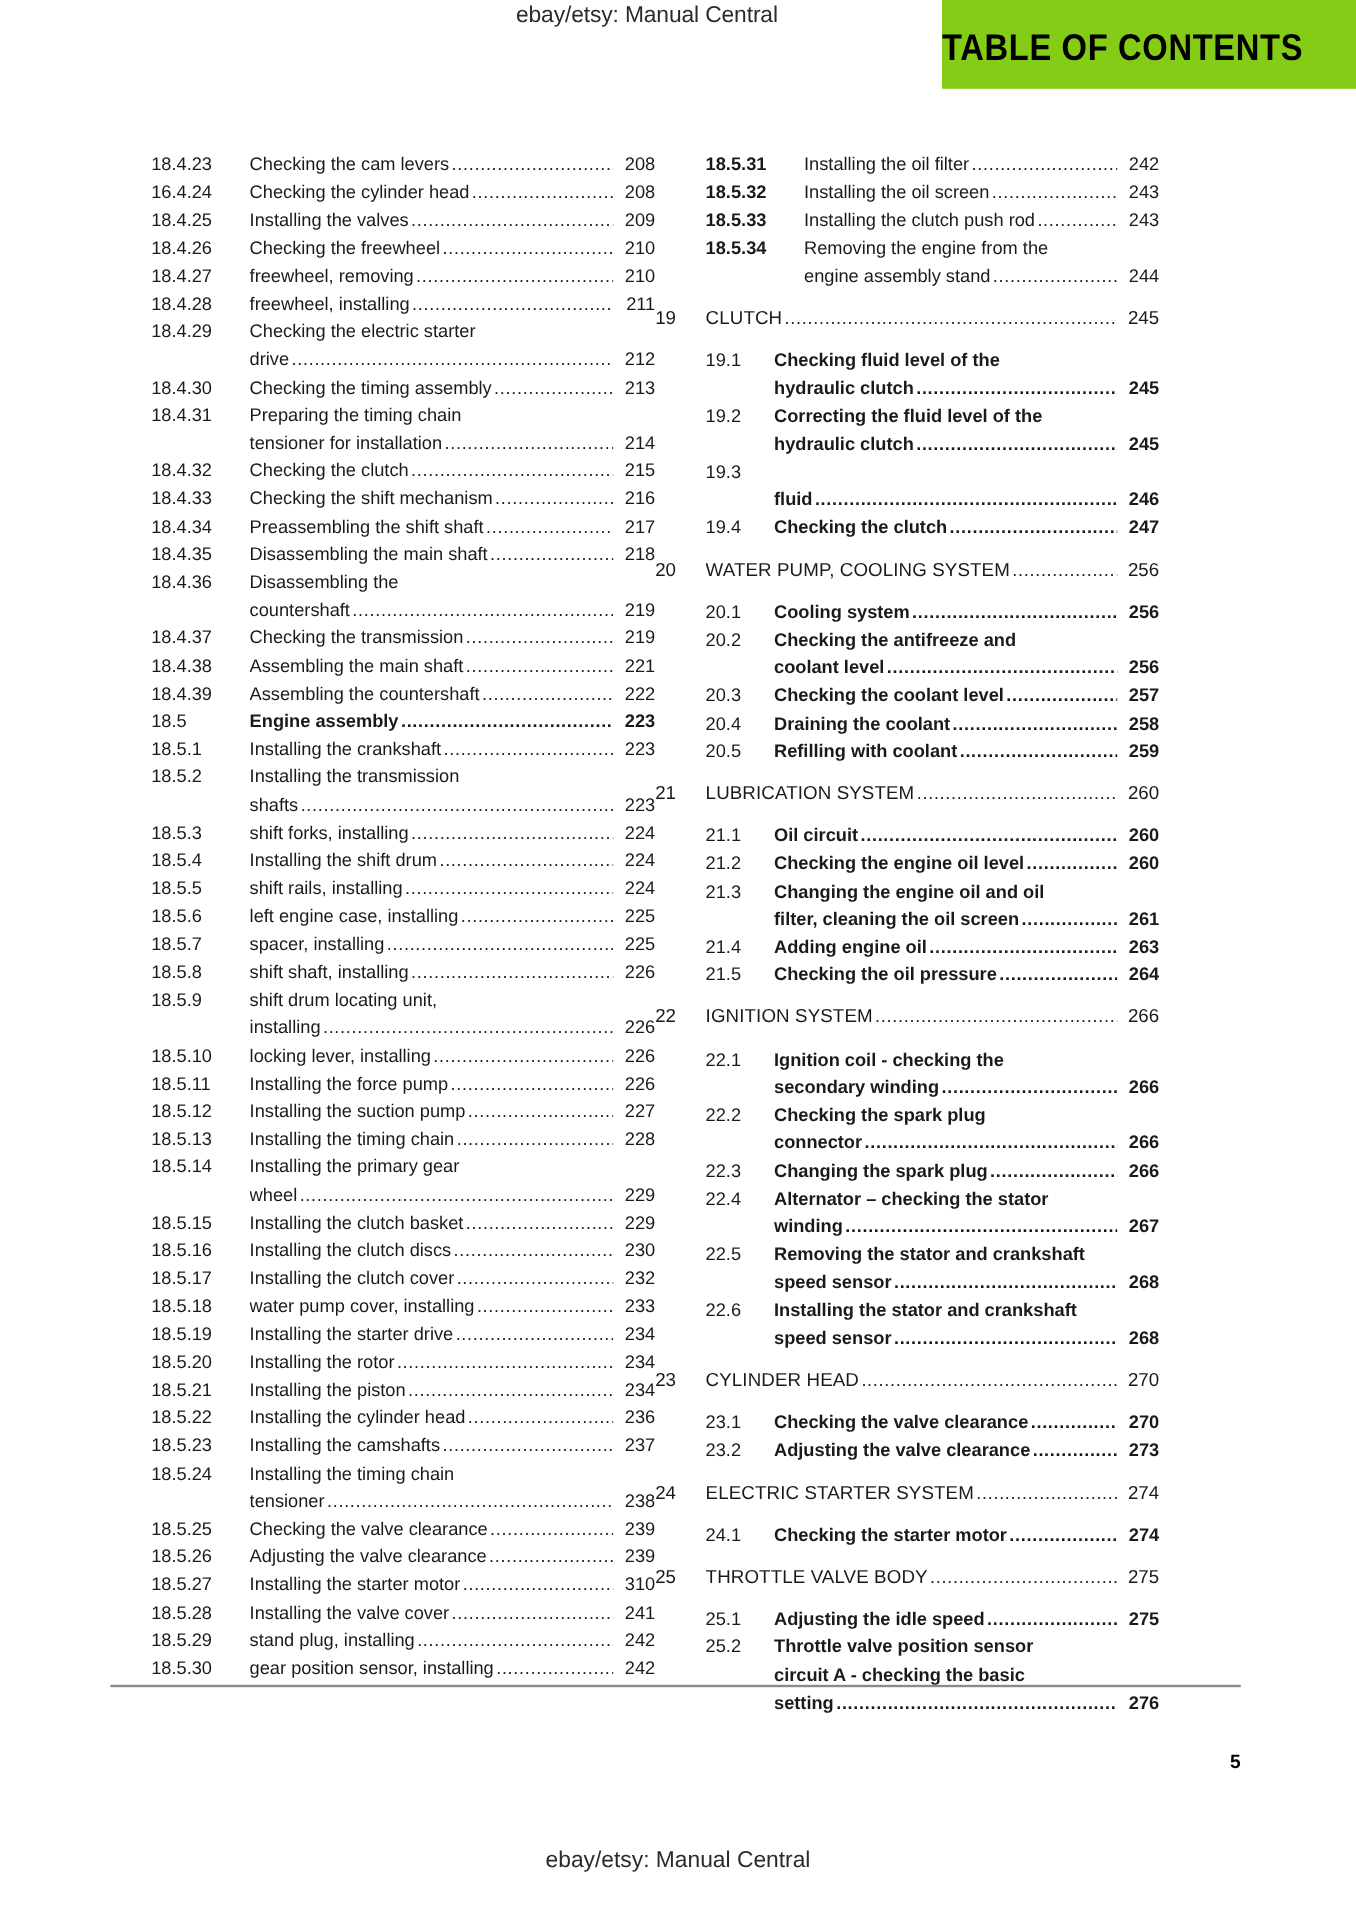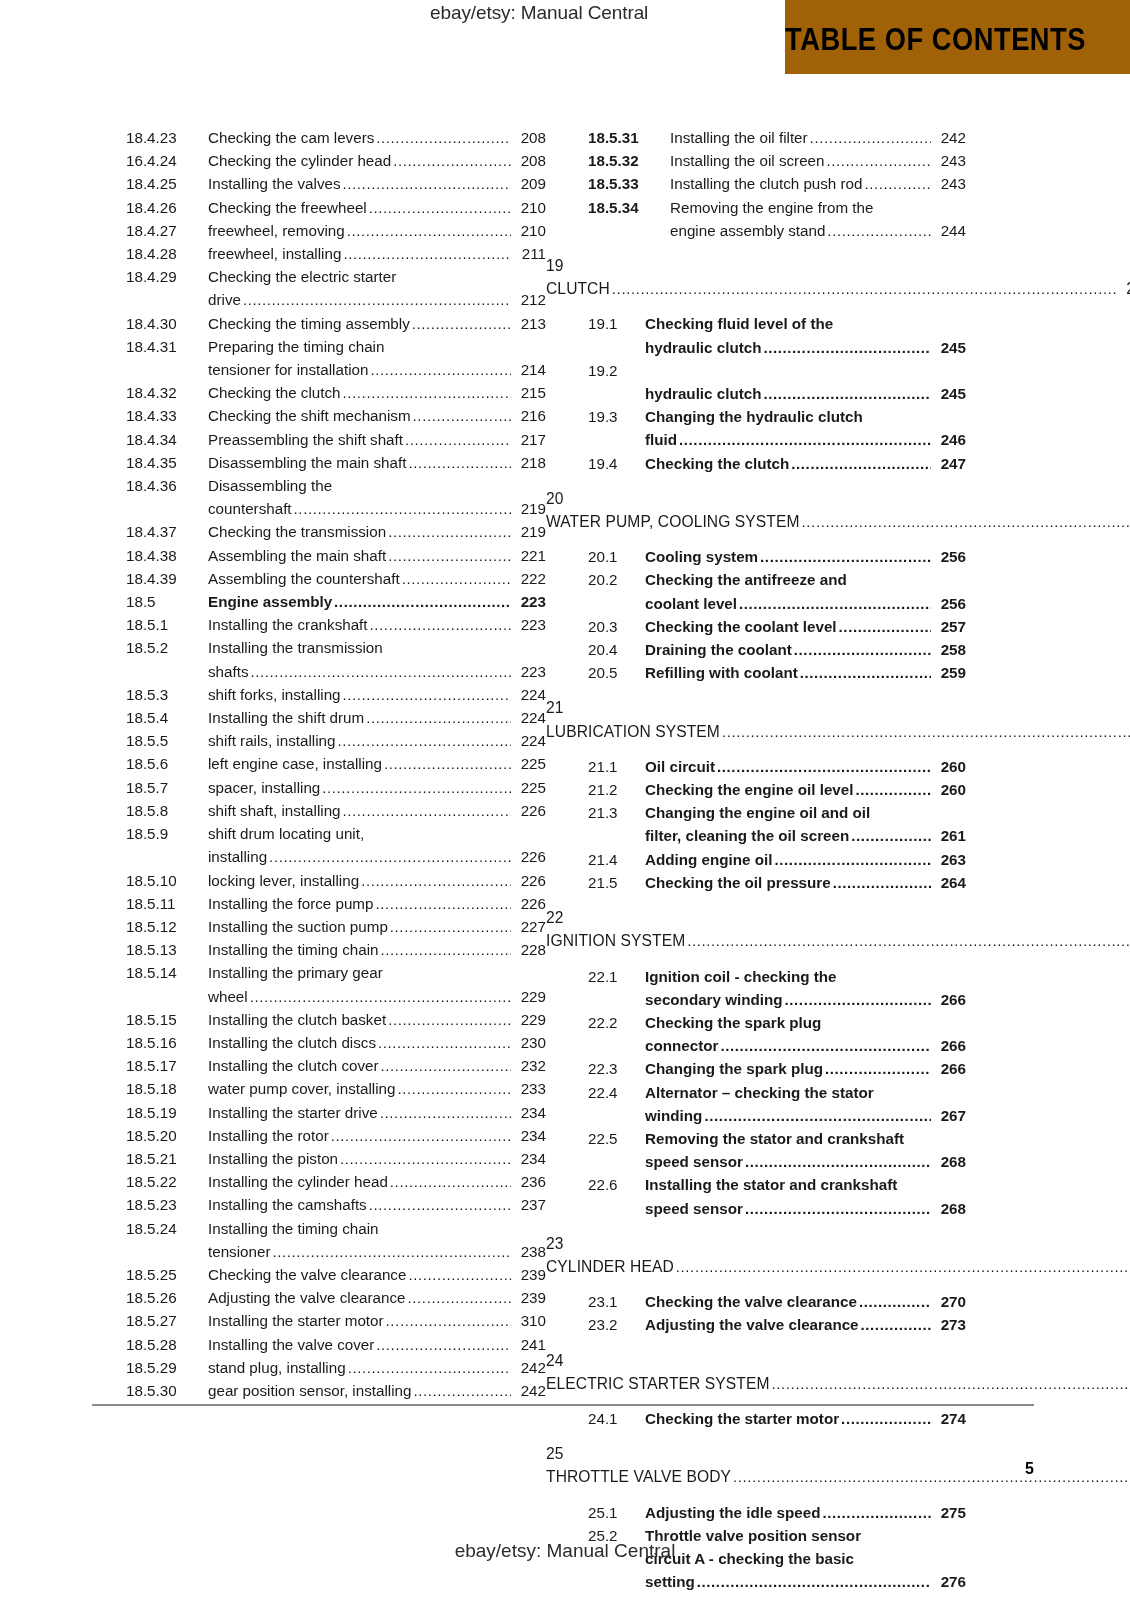--- a/index.html
+++ b/index.html
@@ -29,21 +29,21 @@
     color: #2b2b2b;
     letter-spacing: -0.1px;
     white-space: nowrap;
   }
   .toc-banner {
     position: absolute;
     left: 785px;
     top: 0;
     width: 345px;
     height: 74px;
-    background: #a16207;
+    background: #84cc16;
     text-align: center;
   }
   .toc-banner-title {
     position: absolute;
     right: 44px;
     top: 22px;
     font-size: 31px;
     font-weight: bold;
     letter-spacing: 0.6px;
     color: #000000;
@@ -85,21 +85,20 @@
   .lvl3 .num { width: 82px; }
   .lvl3 .body { padding-left: 0px; }
 
   
   .lvl2 .num { width: 82px; }
   .lvl2 .body { padding-left: 0px; font-weight: bold; }
 
   
   .lvl1 {
     font-size: 15.6px;
-    flex-direction: column;
   }
   .lvl1 .num { width: 42px; }
   .lvl1 .title { text-transform: none; letter-spacing: 0.1px; text-align: right; }
 
   
   .col-right .lvl2 .num { width: 57px; margin-left: 42px; }
   .col-right .lvl2 .body { padding-left: 0; }
   .col-right .lvl3 .num { width: 82px; margin-left: 42px; font-weight: bold; }
 
   .body {
@@ -674,36 +673,36 @@
       <div class="entry lvl2 cont">
         <span class="num"></span>
         <span class="body">
           <span class="title">hydraulic clutch</span>
           <span class="leader">..........................................................................................................</span>
           <span class="page">245</span>
         </span>
       </div>
       <div class="entry lvl2 noleader nopage">
         <span class="num">19.2</span>
+        <span class="body">
+          <span class="title">Correcting the fluid level of the</span>
+          <span class="leader">..........................................................................................................</span>
+          <span class="page"></span>
+        </span>
       </div>
       <div class="entry lvl2 cont">
         <span class="num"></span>
         <span class="body">
           <span class="title">hydraulic clutch</span>
           <span class="leader">..........................................................................................................</span>
           <span class="page">245</span>
         </span>
       </div>
       <div class="entry lvl2 noleader nopage">
         <span class="num">19.3</span>
-        <span class="body">
-          <span class="title">Changing the hydraulic clutch</span>
-          <span class="leader">..........................................................................................................</span>
-          <span class="page"></span>
-        </span>
       </div>
       <div class="entry lvl2 cont">
         <span class="num"></span>
         <span class="body">
           <span class="title">fluid</span>
           <span class="leader">..........................................................................................................</span>
           <span class="page">246</span>
         </span>
       </div>
       <div class="entry lvl2">

